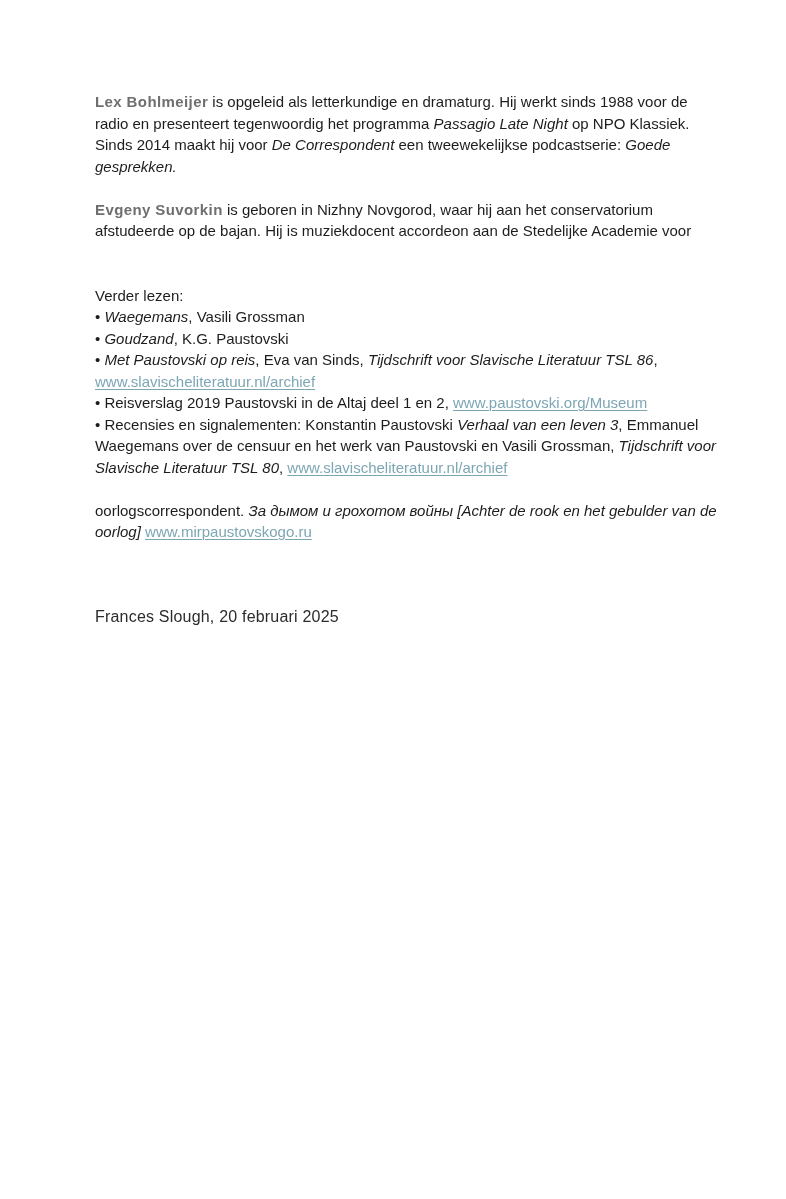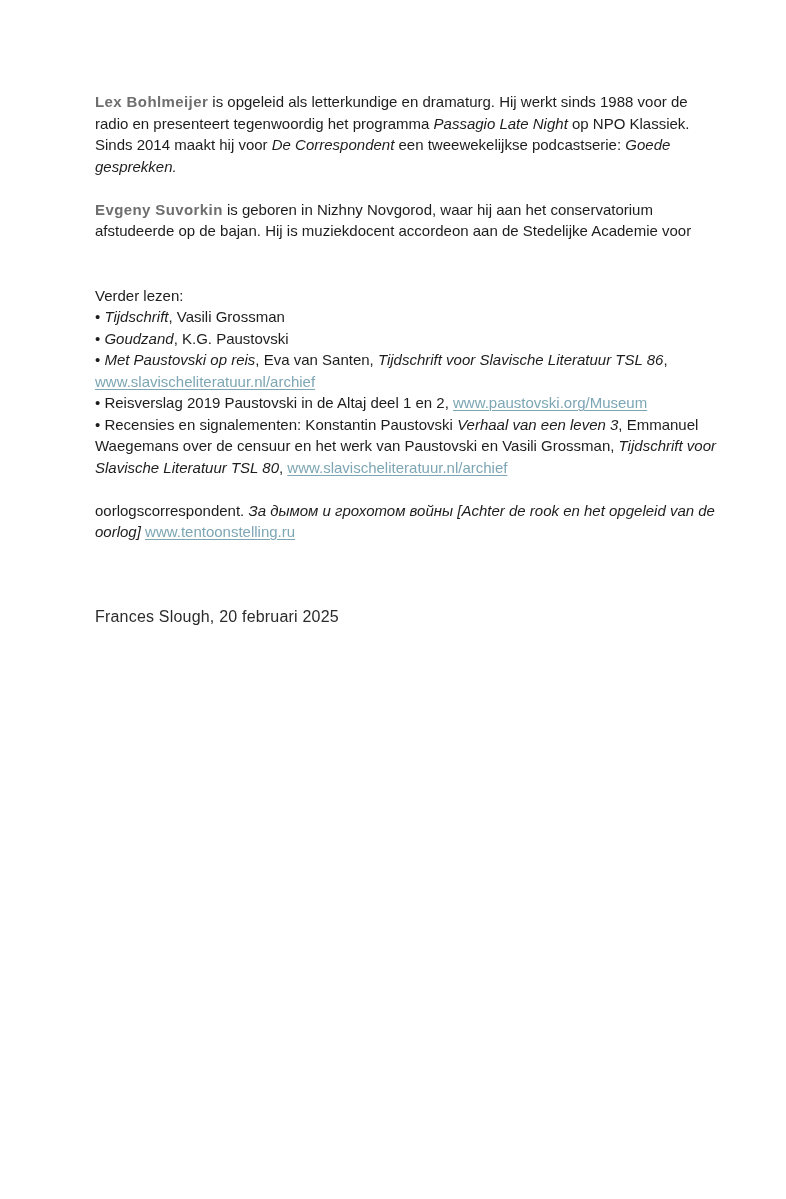--- a/index.html
+++ b/index.html
@@ -53,21 +53,21 @@
   }
 </style>
 </head>
 <body>
 
 <main class="page">
   <section class="content" id="doc-content">
       <p class="blk kind-paragraph"><span class="author">Lex Bohlmeijer</span><span> is opgeleid als letterkundige en dramaturg. Hij werkt sinds 1988 voor de</span><br><span>radio en presenteert tegenwoordig het programma </span><span class="em">Passagio Late Night</span><span> op NPO Klassiek.</span><br><span>Sinds 2014 maakt hij voor </span><span class="em">De Correspondent</span><span> een tweewekelijkse podcastserie: </span><span class="em">Goede</span><br><span class="em">gesprekken.</span></p>
       <p class="blk kind-paragraph"><span class="author">Evgeny Suvorkin</span><span> is geboren in Nizhny Novgorod, waar hij aan het conservatorium</span><br><span>afstudeerde op de bajan. Hij is muziekdocent accordeon aan de Stedelijke Academie voor</span><br></p>
       <p class="blk kind-heading"><span>Verder lezen:</span></p>
-      <p class="blk kind-list-item"><span>• </span><span class="em">Tijdschrift</span><span>, Vasili Grossman</span></p>
+      <p class="blk kind-list-item"><span>• </span><span class="em">Waegemans</span><span>, Vasili Grossman</span></p>
       <p class="blk kind-list-item"><span>• </span><span class="em">Goudzand</span><span>, K.G. Paustovski</span></p>
-      <p class="blk kind-list-item"><span>• </span><span class="em">Met Paustovski op reis</span><span>, Eva van Santen, </span><span class="em">Tijdschrift voor Slavische Literatuur TSL 86</span><span>,</span><br><a class="link" href="#">www.slavischeliteratuur.nl/archief</a></p>
+      <p class="blk kind-list-item"><span>• </span><span class="em">Met Paustovski op reis</span><span>, Eva van Sinds, </span><span class="em">Tijdschrift voor Slavische Literatuur TSL 86</span><span>,</span><br><a class="link" href="#">www.slavischeliteratuur.nl/archief</a></p>
       <p class="blk kind-list-item"><span>• Reisverslag 2019 Paustovski in de Altaj deel 1 en 2, </span><a class="link" href="#">www.paustovski.org/Museum</a></p>
       <p class="blk kind-list-item"><span>• Recensies en signalementen: Konstantin Paustovski </span><span class="em">Verhaal van een leven 3</span><span>, Emmanuel</span><br><span>Waegemans over de censuur en het werk van Paustovski en Vasili Grossman, </span><span class="em">Tijdschrift voor</span><br><span class="em">Slavische Literatuur TSL 80</span><span>, </span><a class="link" href="#">www.slavischeliteratuur.nl/archief</a></p>
-      <p class="blk kind-list-item"><br><span>oorlogscorrespondent. </span><span class="em">За дымом и грохотом войны [Achter de rook en het opgeleid van de</span><br><span class="em">oorlog]</span><span> </span><a class="link" href="#">www.tentoonstelling.ru</a></p>
+      <p class="blk kind-list-item"><br><span>oorlogscorrespondent. </span><span class="em">За дымом и грохотом войны [Achter de rook en het gebulder van de</span><br><span class="em">oorlog]</span><span> </span><a class="link" href="#">www.mirpaustovskogo.ru</a></p>
       <p class="blk kind-footer"><span>Frances Slough, 20 februari 2025</span></p>
     </section>
 </main>
 
 </body></html>

